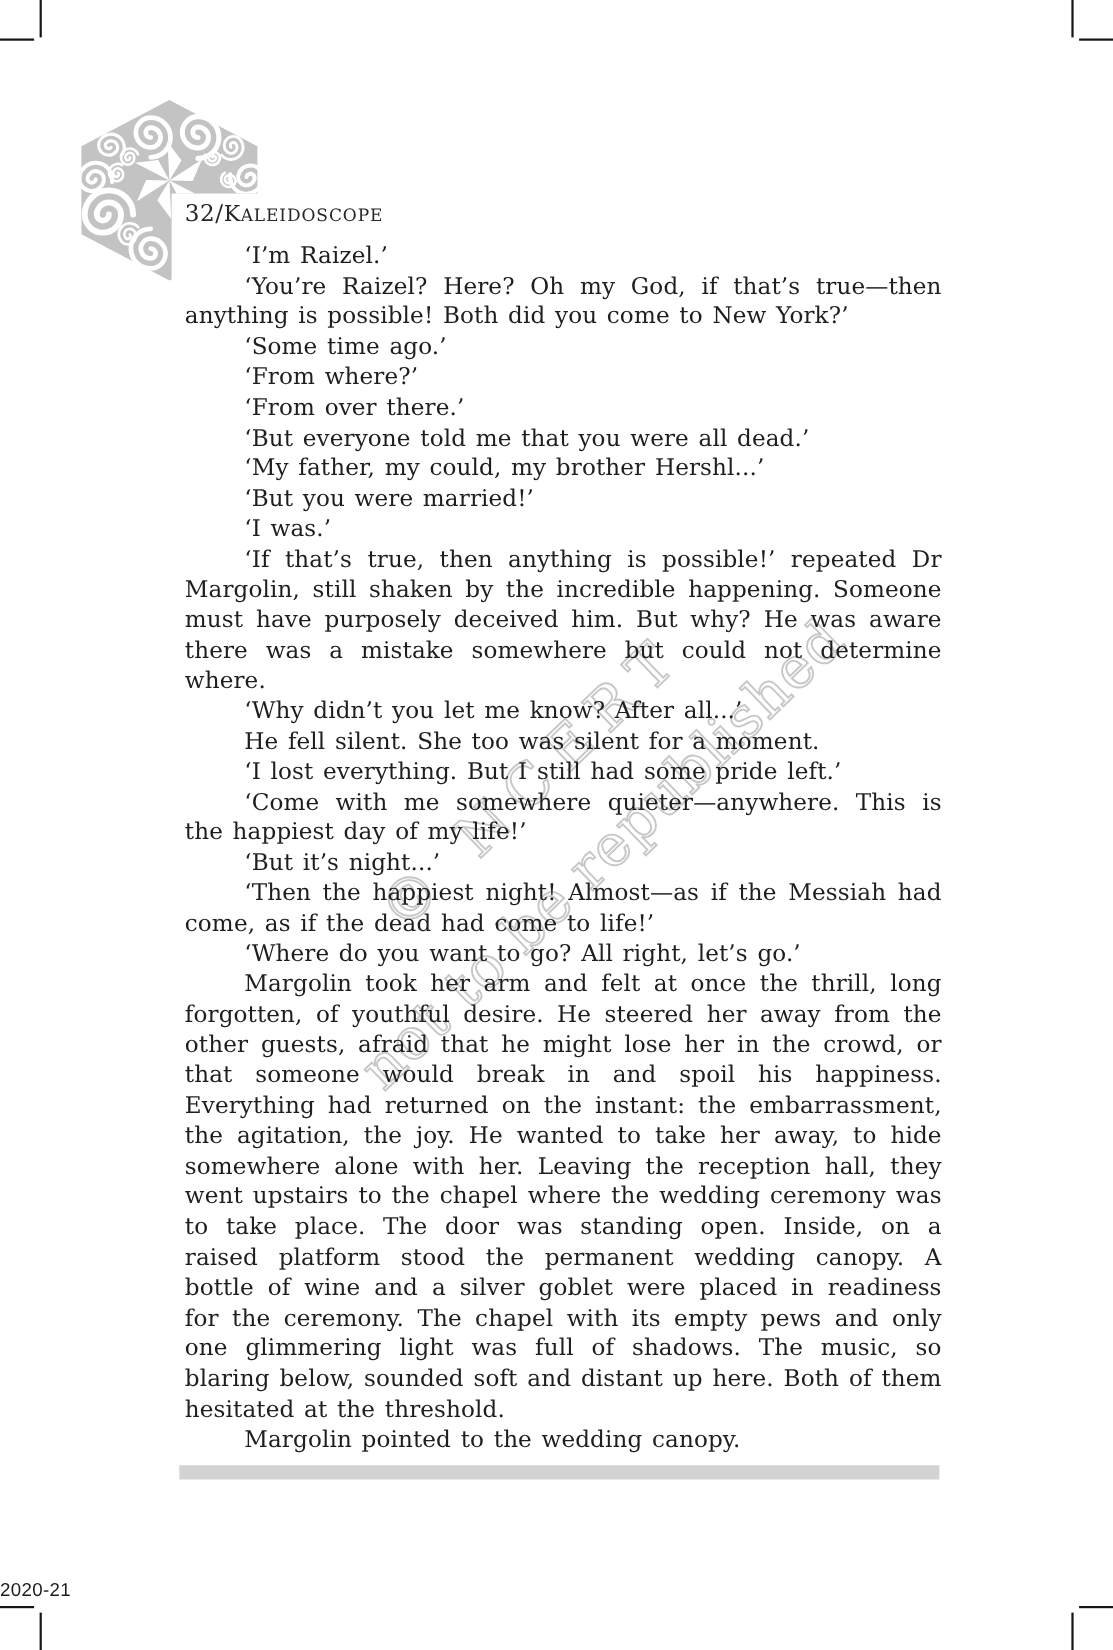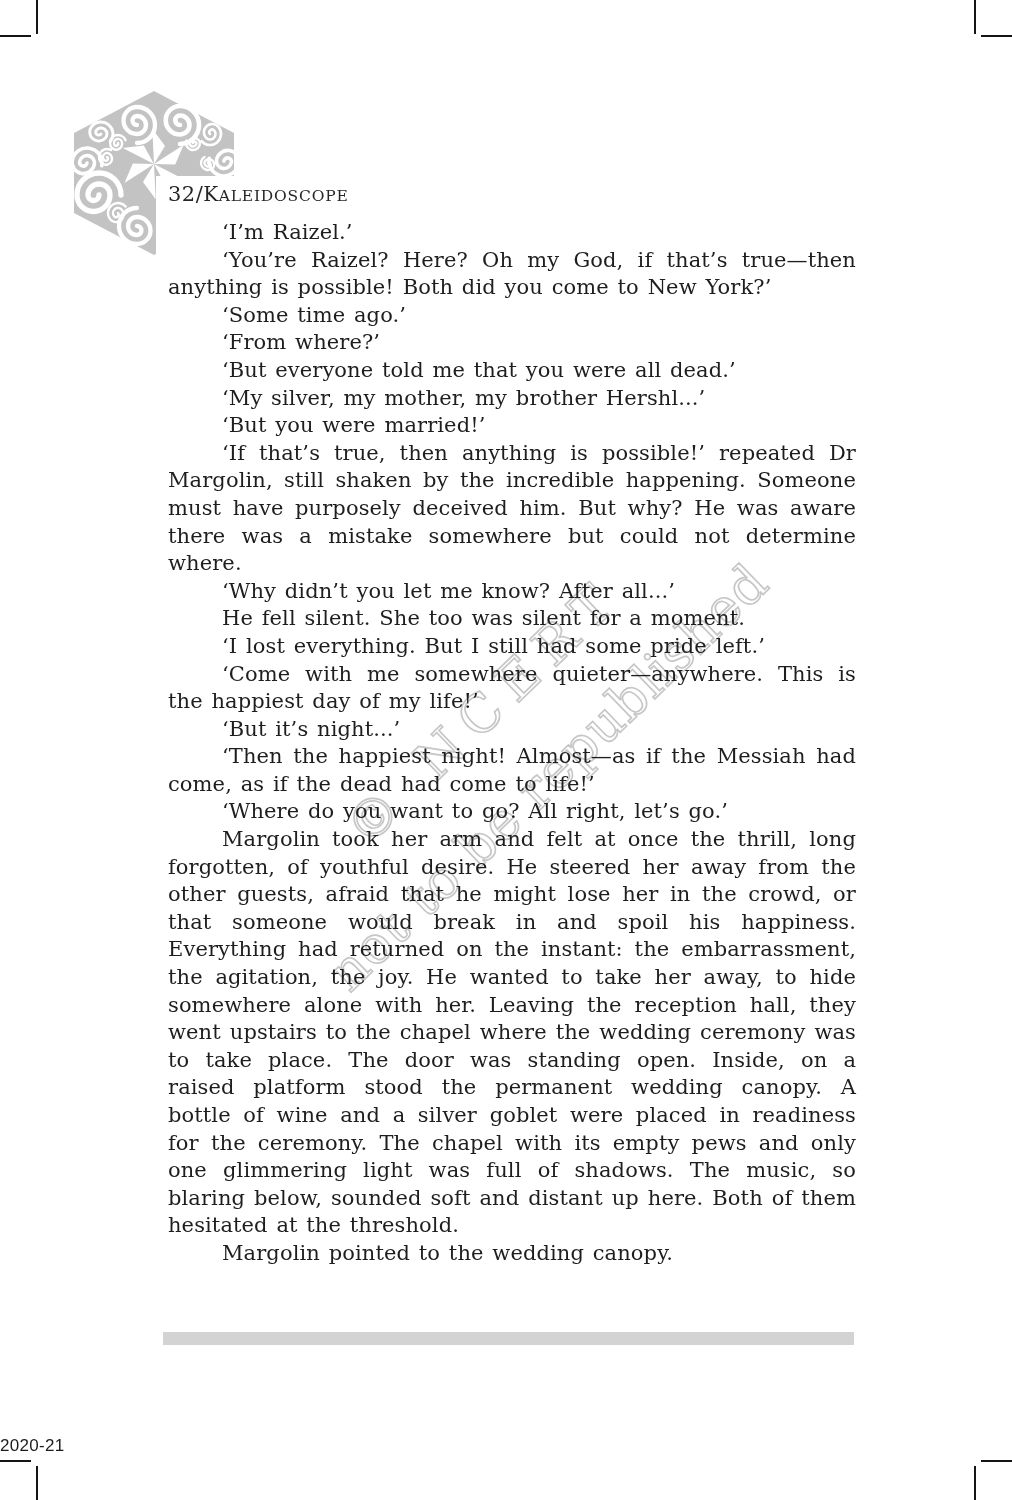--- a/index.html
+++ b/index.html
@@ -134,23 +134,25 @@
   <div class="watermark">
     <div class="wm-line1">© NCERT</div>
     <div class="wm-line2">not to be republished</div>
   </div>
 
   <div class="body-text">
     <p>‘I’m Raizel.’</p>
     <p>‘You’re Raizel? Here? Oh my God, if that’s true—then anything is possible! Both did you come to New York?’</p>
     <p>‘Some time ago.’</p>
     <p>‘From where?’</p>
+    <p>‘From over there.’</p>
     <p>‘But everyone told me that you were all dead.’</p>
-    <p>‘My silver, my mother, my brother Hershl...’</p>
+    <p>‘My father, my could, my brother Hershl...’</p>
     <p>‘But you were married!’</p>
+    <p>‘I was.’</p>
     <p>‘If that’s true, then anything is possible!’ repeated Dr Margolin, still shaken by the incredible happening. Someone must have purposely deceived him. But why? He was aware there was a mistake somewhere but could not determine where.</p>
     <p>‘Why didn’t you let me know? After all...’</p>
     <p>He fell silent. She too was silent for a moment.</p>
     <p>‘I lost everything. But I still had some pride left.’</p>
     <p>‘Come with me somewhere quieter—anywhere. This is the happiest day of my life!’</p>
     <p>‘But it’s night...’</p>
     <p>‘Then the happiest night! Almost—as if the Messiah had come, as if the dead had come to life!’</p>
     <p>‘Where do you want to go? All right, let’s go.’</p>
     <p>Margolin took her arm and felt at once the thrill, long forgotten, of youthful desire. He steered her away from the other guests, afraid that he might lose her in the crowd, or that someone would break in and spoil his happiness. Everything had returned on the instant: the embarrassment, the agitation, the joy. He wanted to take her away, to hide somewhere alone with her. Leaving the reception hall, they went upstairs to the chapel where the wedding ceremony was to take place. The door was standing open. Inside, on a raised platform stood the permanent wedding canopy. A bottle of wine and a silver goblet were placed in readiness for the ceremony. The chapel with its empty pews and only one glimmering light was full of shadows. The music, so blaring below, sounded soft and distant up here. Both of them hesitated at the threshold.</p>
     <p>Margolin pointed to the wedding canopy.</p>

